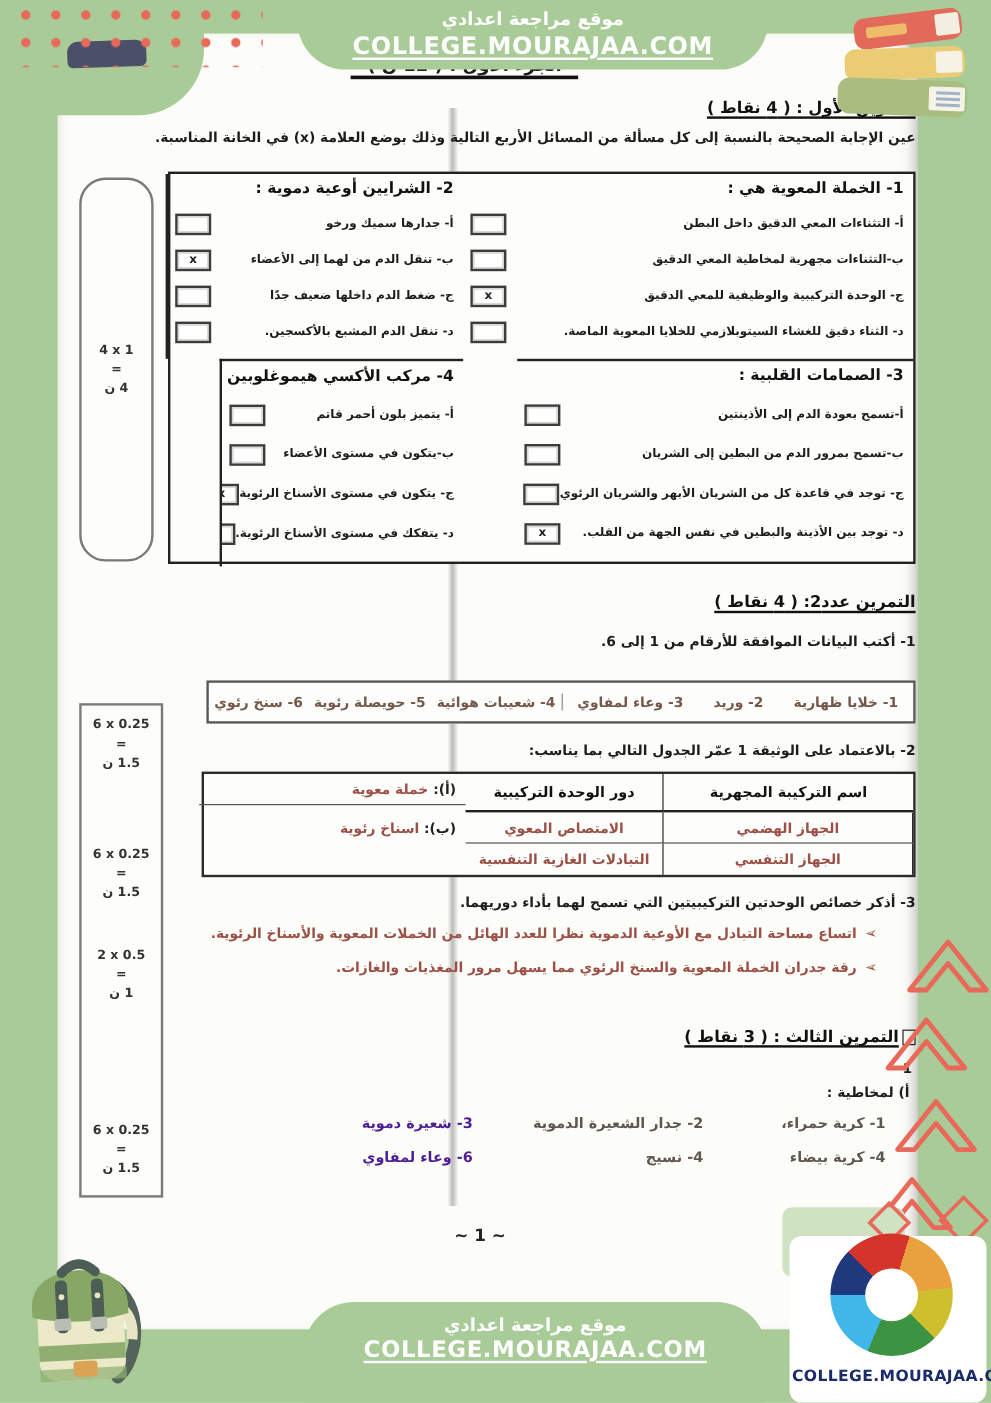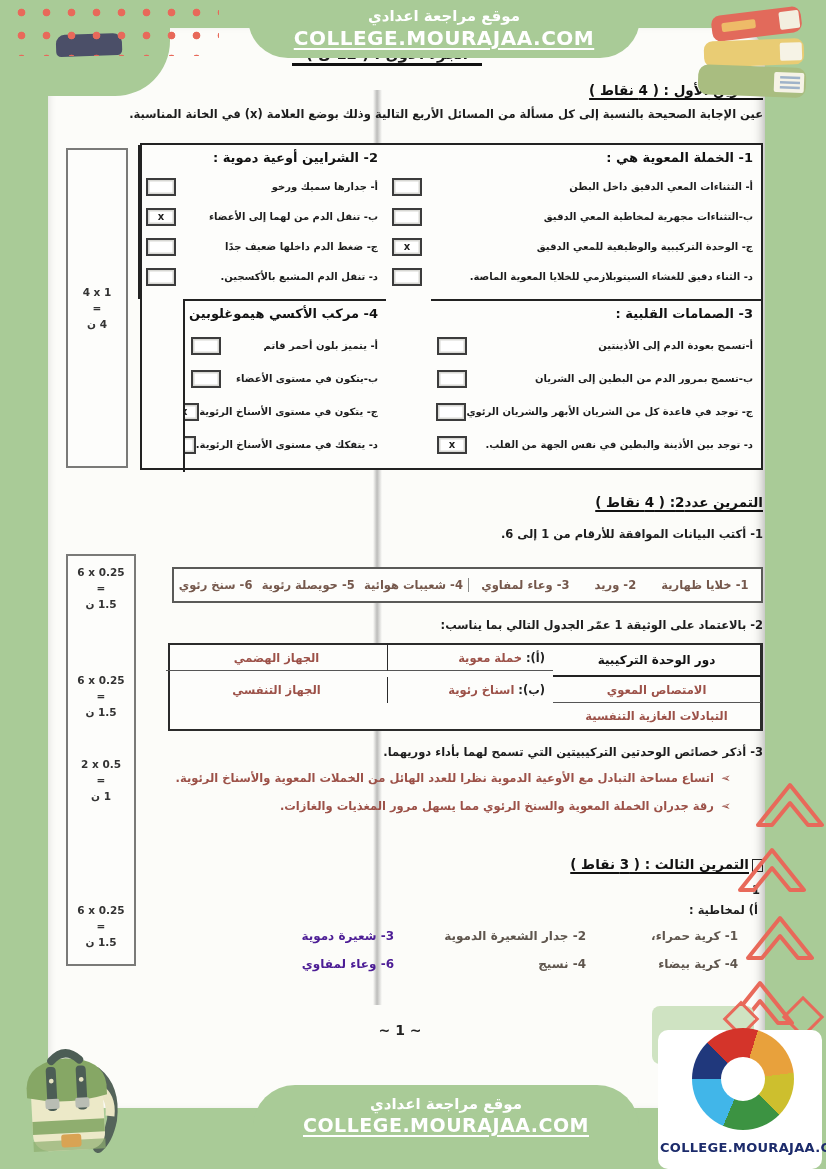--- a/index.html
+++ b/index.html
@@ -39,22 +39,22 @@
   .qtitle{font-size:13px;font-weight:800;color:#121212;white-space:nowrap;}
   .opt{display:flex;justify-content:space-between;align-items:center;height:17px;margin-top:13px;}
   .row2 .opt{margin-top:16px;}
   .optxt{font-size:10px;font-weight:700;color:#1d1d1d;white-space:nowrap;}
   .cb{flex:0 0 auto;width:26px;height:14px;border:2px solid #3c3c3c;background:#fff;
       box-shadow:inset 0 0 0 1.5px #d8d8d4;display:flex;align-items:center;justify-content:center;
       font-size:10px;font-weight:700;color:#222;line-height:1;}
   
   .scorebox{border:2px solid #7a7a78;background:#fdfdfb;box-sizing:border-box;z-index:3;}
   .sb-a{left:66px;top:148px;width:62px;height:320px;display:flex;flex-direction:column;justify-content:center;
-        align-items:center;gap:16px;}
-  .sb-b{left:66px;top:554px;width:70px;height:412px;}
+        align-items:center;gap:16px;border-radius:22px;}
+  .sb-b{left:66px;top:586px;width:70px;height:412px;}
   .sentry{display:flex;flex-direction:column;align-items:center;gap:4px;font-size:10.5px;font-weight:800;color:#333;}
   .sentry .ltr{direction:ltr;}
   .sb-b .sentry{position:absolute;left:0;width:100%;}
   
   .strip{left:172px;top:567px;width:591px;height:36px;border:2px solid #5a5a58;box-sizing:border-box;
          display:flex;align-items:center;background:#fdfdfb;z-index:3;}
   .strip .scell{flex:0 0 50%;display:flex;justify-content:space-around;align-items:center;box-sizing:border-box;}
   .strip .scell:first-child{border-left:1.5px solid #8a8a88;}
   .sitem{font-size:11.5px;font-weight:700;color:#75584c;white-space:nowrap;}
   
@@ -245,20 +245,21 @@
     <div class="scell">
       <span class="sitem">4- شعيبات هوائية</span>
       <span class="sitem">5- حويصلة رئوية</span>
       <span class="sitem">6- سنخ رئوي</span>
     </div>
   </div>
 
   <div class="abs line" style="right:63px;top:618px">2- بالاعتماد على الوثيقة 1 عمّر الجدول التالي بما يناسب:</div>
 
   <div class="abs tbl">
+    <div class="tc t-head">اسم التركيبة المجهرية</div>
     <div class="tc t-head vd2">دور الوحدة التركيبية</div>
 
     <div class="tc t-data rb namecell">
       <span class="pfx">(أ):</span>
       <span class="red">خملة معوية</span>
     </div>
     <div class="tc t-data rb vd2 red">الجهاز الهضمي</div>
     <div class="tc t-data rb vd2 red">الامتصاص المعوي</div>
 
     <div class="tc t-data namecell">

